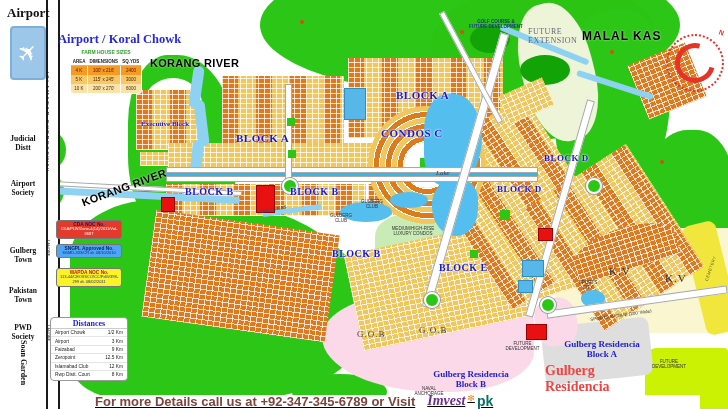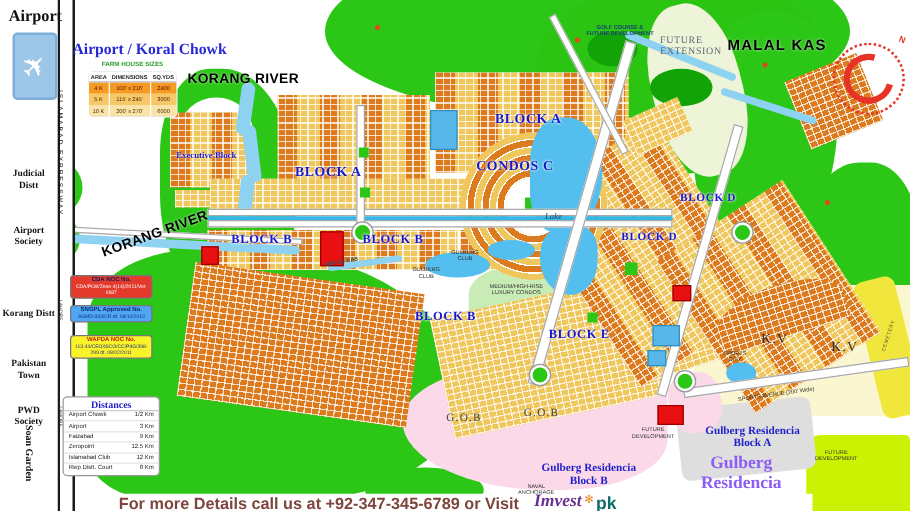--- a/index.html
+++ b/index.html
@@ -64,21 +64,21 @@
   .noc-yel{top:268px;background:#FBF32A;}
   .noc-yel .noc-t{color:#C02010}.noc-yel .noc-d{color:#203080}
   .badge{position:absolute;left:62px;top:291px;width:58px;height:28px;border-radius:50%;background:#2E6FE8;display:flex;flex-direction:column;align-items:center;justify-content:center;z-index:6;}
   .badge-l1{font:bold 5.5px "Liberation Serif",serif;color:#C52020;}
   .badge-l2{font:bold 8.5px "Liberation Serif",serif;color:#0A1AA8;}
   .dist-panel{position:absolute;left:50px;top:317px;width:76px;background:#fff;border:1px solid #999;border-radius:4px;padding:1px 0 2px;z-index:6;}
   .dist-title{text-align:center;font:bold 8px "Liberation Serif",serif;color:#2222CC;border-bottom:1px solid #ccc;}
   .dist-row{display:flex;justify-content:space-between;padding:1.2px 4px;border-bottom:1px solid #e5e5e5;font:4.8px "Liberation Sans",sans-serif;color:#222;}
   .dist-row:last-child{border-bottom:none;}
   
-  .footer{position:absolute;left:60px;top:395px;width:590px;height:14px;background:#fff;display:flex;align-items:center;gap:12px;padding-left:35px;box-sizing:border-box;z-index:7;overflow:hidden;}
+  .footer{position:absolute;left:60px;top:395px;width:640px;height:14px;background:#fff;display:flex;align-items:flex-end;gap:12px;padding-left:35px;box-sizing:border-box;z-index:7;overflow:hidden;text-decoration:underline;}
   .foot-text{font:bold 13px "Liberation Sans",sans-serif;color:#7D453C;white-space:nowrap;}
   .logo{display:flex;align-items:flex-start;gap:2px;}
   .lg1{font:italic bold 14px "Liberation Serif",serif;color:#6B2E91;}
   .lgf{font-size:9px;color:#E6881E;}
   .lg2{font:bold 14px "Liberation Sans",sans-serif;color:#0C6E66;}
   
   .compass{position:absolute;left:666px;top:34px;width:58px;height:58px;z-index:4;}
   .c-outer{position:absolute;inset:0;border:2px dotted #E63326;border-radius:50%;}
   .c-arc{position:absolute;inset:9px;border:5px solid #E63326;border-radius:50%;border-right-color:transparent;transform:rotate(-30deg);}
   .c-n{position:absolute;right:0px;top:-5px;font:bold 7px "Liberation Sans",sans-serif;color:#E63326;transform:rotate(20deg);}
@@ -92,21 +92,21 @@
   .c-river12{font-size:12px;letter-spacing:1px;}
   .c-stream{font:bold 4.5px "Liberation Sans",sans-serif;color:#245a70;}
   .c-future{font:8px "Liberation Serif",serif;color:#667;letter-spacing:.5px;}
   .c-navy{font:bold 4.5px "Liberation Sans",sans-serif;color:#1A3A7A;text-align:center;}
   .c-tiny{font:4.5px "Liberation Sans",sans-serif;color:#333;text-align:center;}
   .c-kv{font:11px "Liberation Serif",serif;color:#333;letter-spacing:1px;}
   .c-lake{font:italic 7px "Liberation Serif",serif;color:#246;}
   .c-exec{font:bold 7px "Liberation Serif",serif;color:#2020CC;text-shadow:0 0 2px #fff;text-align:center;}
   .c-gob{font:9px "Liberation Serif",serif;color:#444;letter-spacing:1px;}
   .c-bluesm{font:bold 9px "Liberation Serif",serif;color:#2222CC;text-align:center;}
-  .c-bigblk{font:bold 14px "Liberation Serif",serif;color:#8b5cf6;text-align:center;line-height:1.15;margin-left:13px;}
+  .c-bigblk{font:bold 14px "Liberation Serif",serif;color:#ef4444;line-height:1.15;}
   .c-cem{font:4px "Liberation Sans",sans-serif;color:#553;letter-spacing:.5px;}
 </style>
 </head>
 <body>
 
 <div class="stage">
 
   <div class="sh" style="left:0;top:0;width:728px;height:409px;">
 
     <div class="sh grn" style="left:128px;top:55px;width:110px;height:185px;border-radius:40% 60% 50% 50%;"></div>
@@ -257,21 +257,21 @@
 
   <div class="left-strip">
     <div class="airport-word">Airport</div>
     <div class="air-sign">
       <span class="plane">✈</span>
     </div>
     <div class="loc l1">Judicial
 Distt</div>
     <div class="loc l2">Airport
 Society</div>
-    <div class="loc l3">Korang Distt</div>
+    <div class="loc l3">Gulberg Town</div>
     <div class="loc l4">Pakistan Town</div>
     <div class="loc l5">PWD
 Society</div>
     <div class="loc-v">Soan Garden</div>
   </div>
 
   <div class="expwy">
     <span class="expwy-txt">ISLAMABAD EXPRESSWAY</span>
     <span class="lahore-tag t1">LAHORE</span>
     <span class="lahore-tag t2">LAHORE</span>

